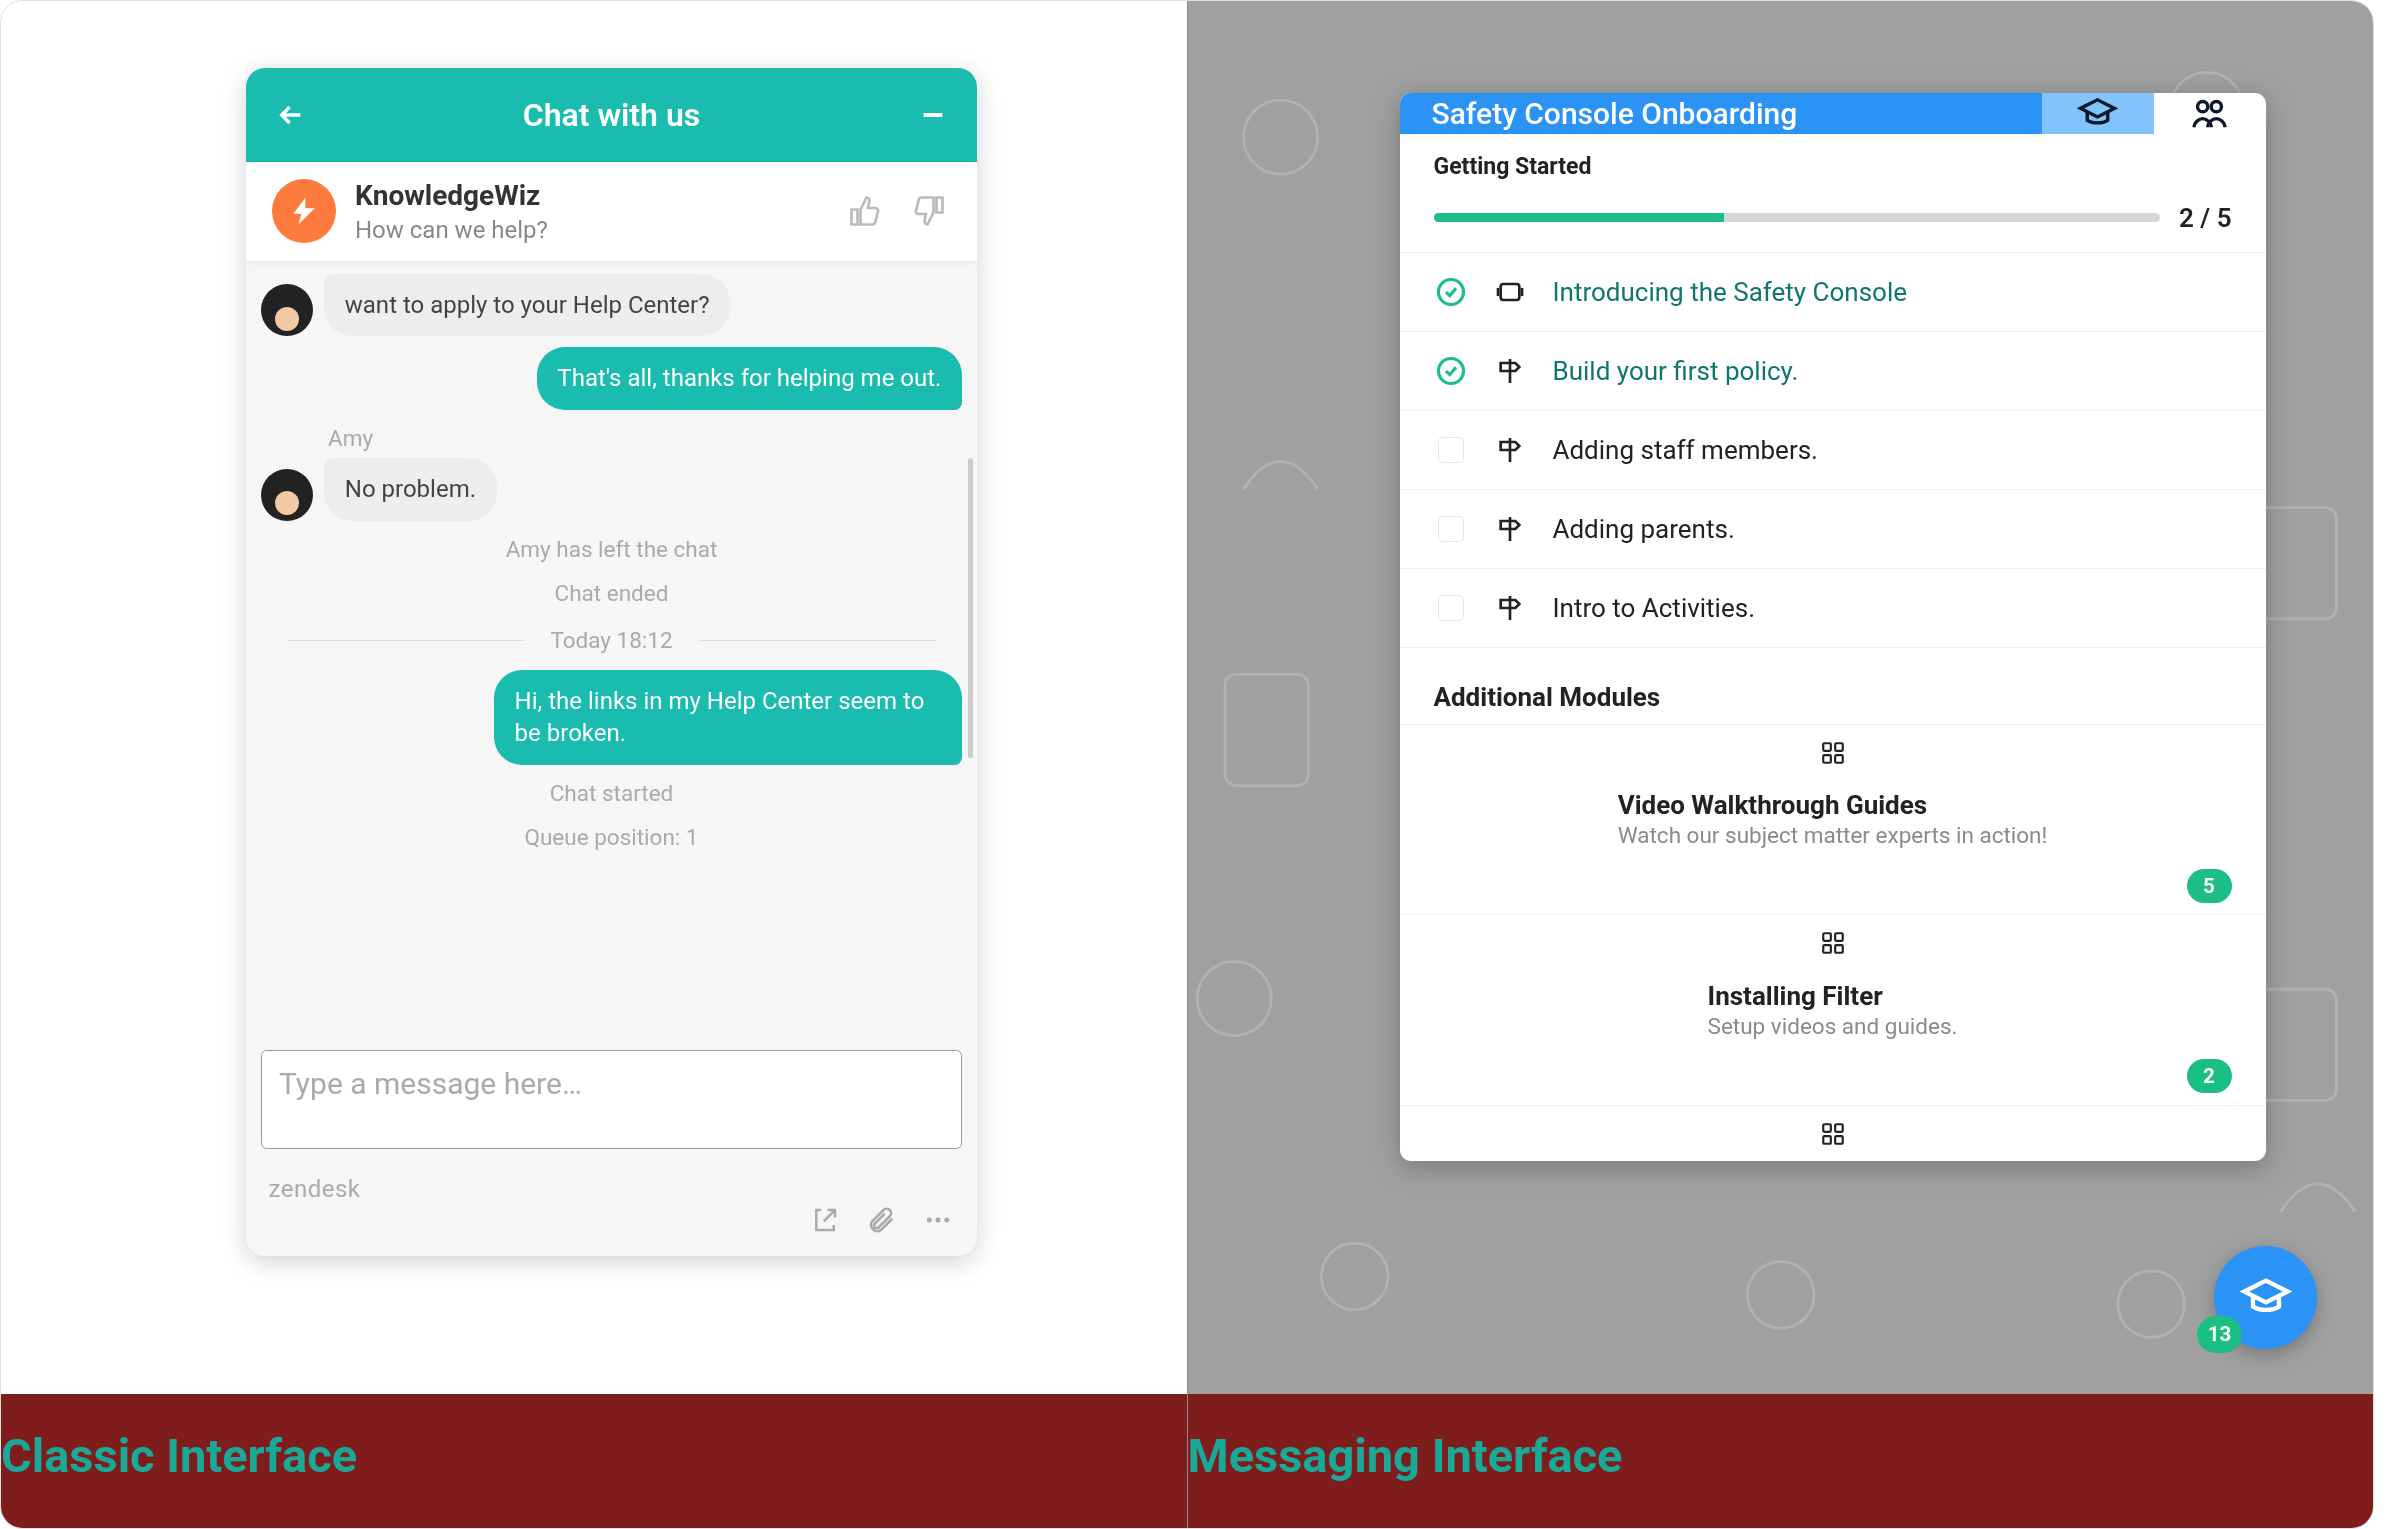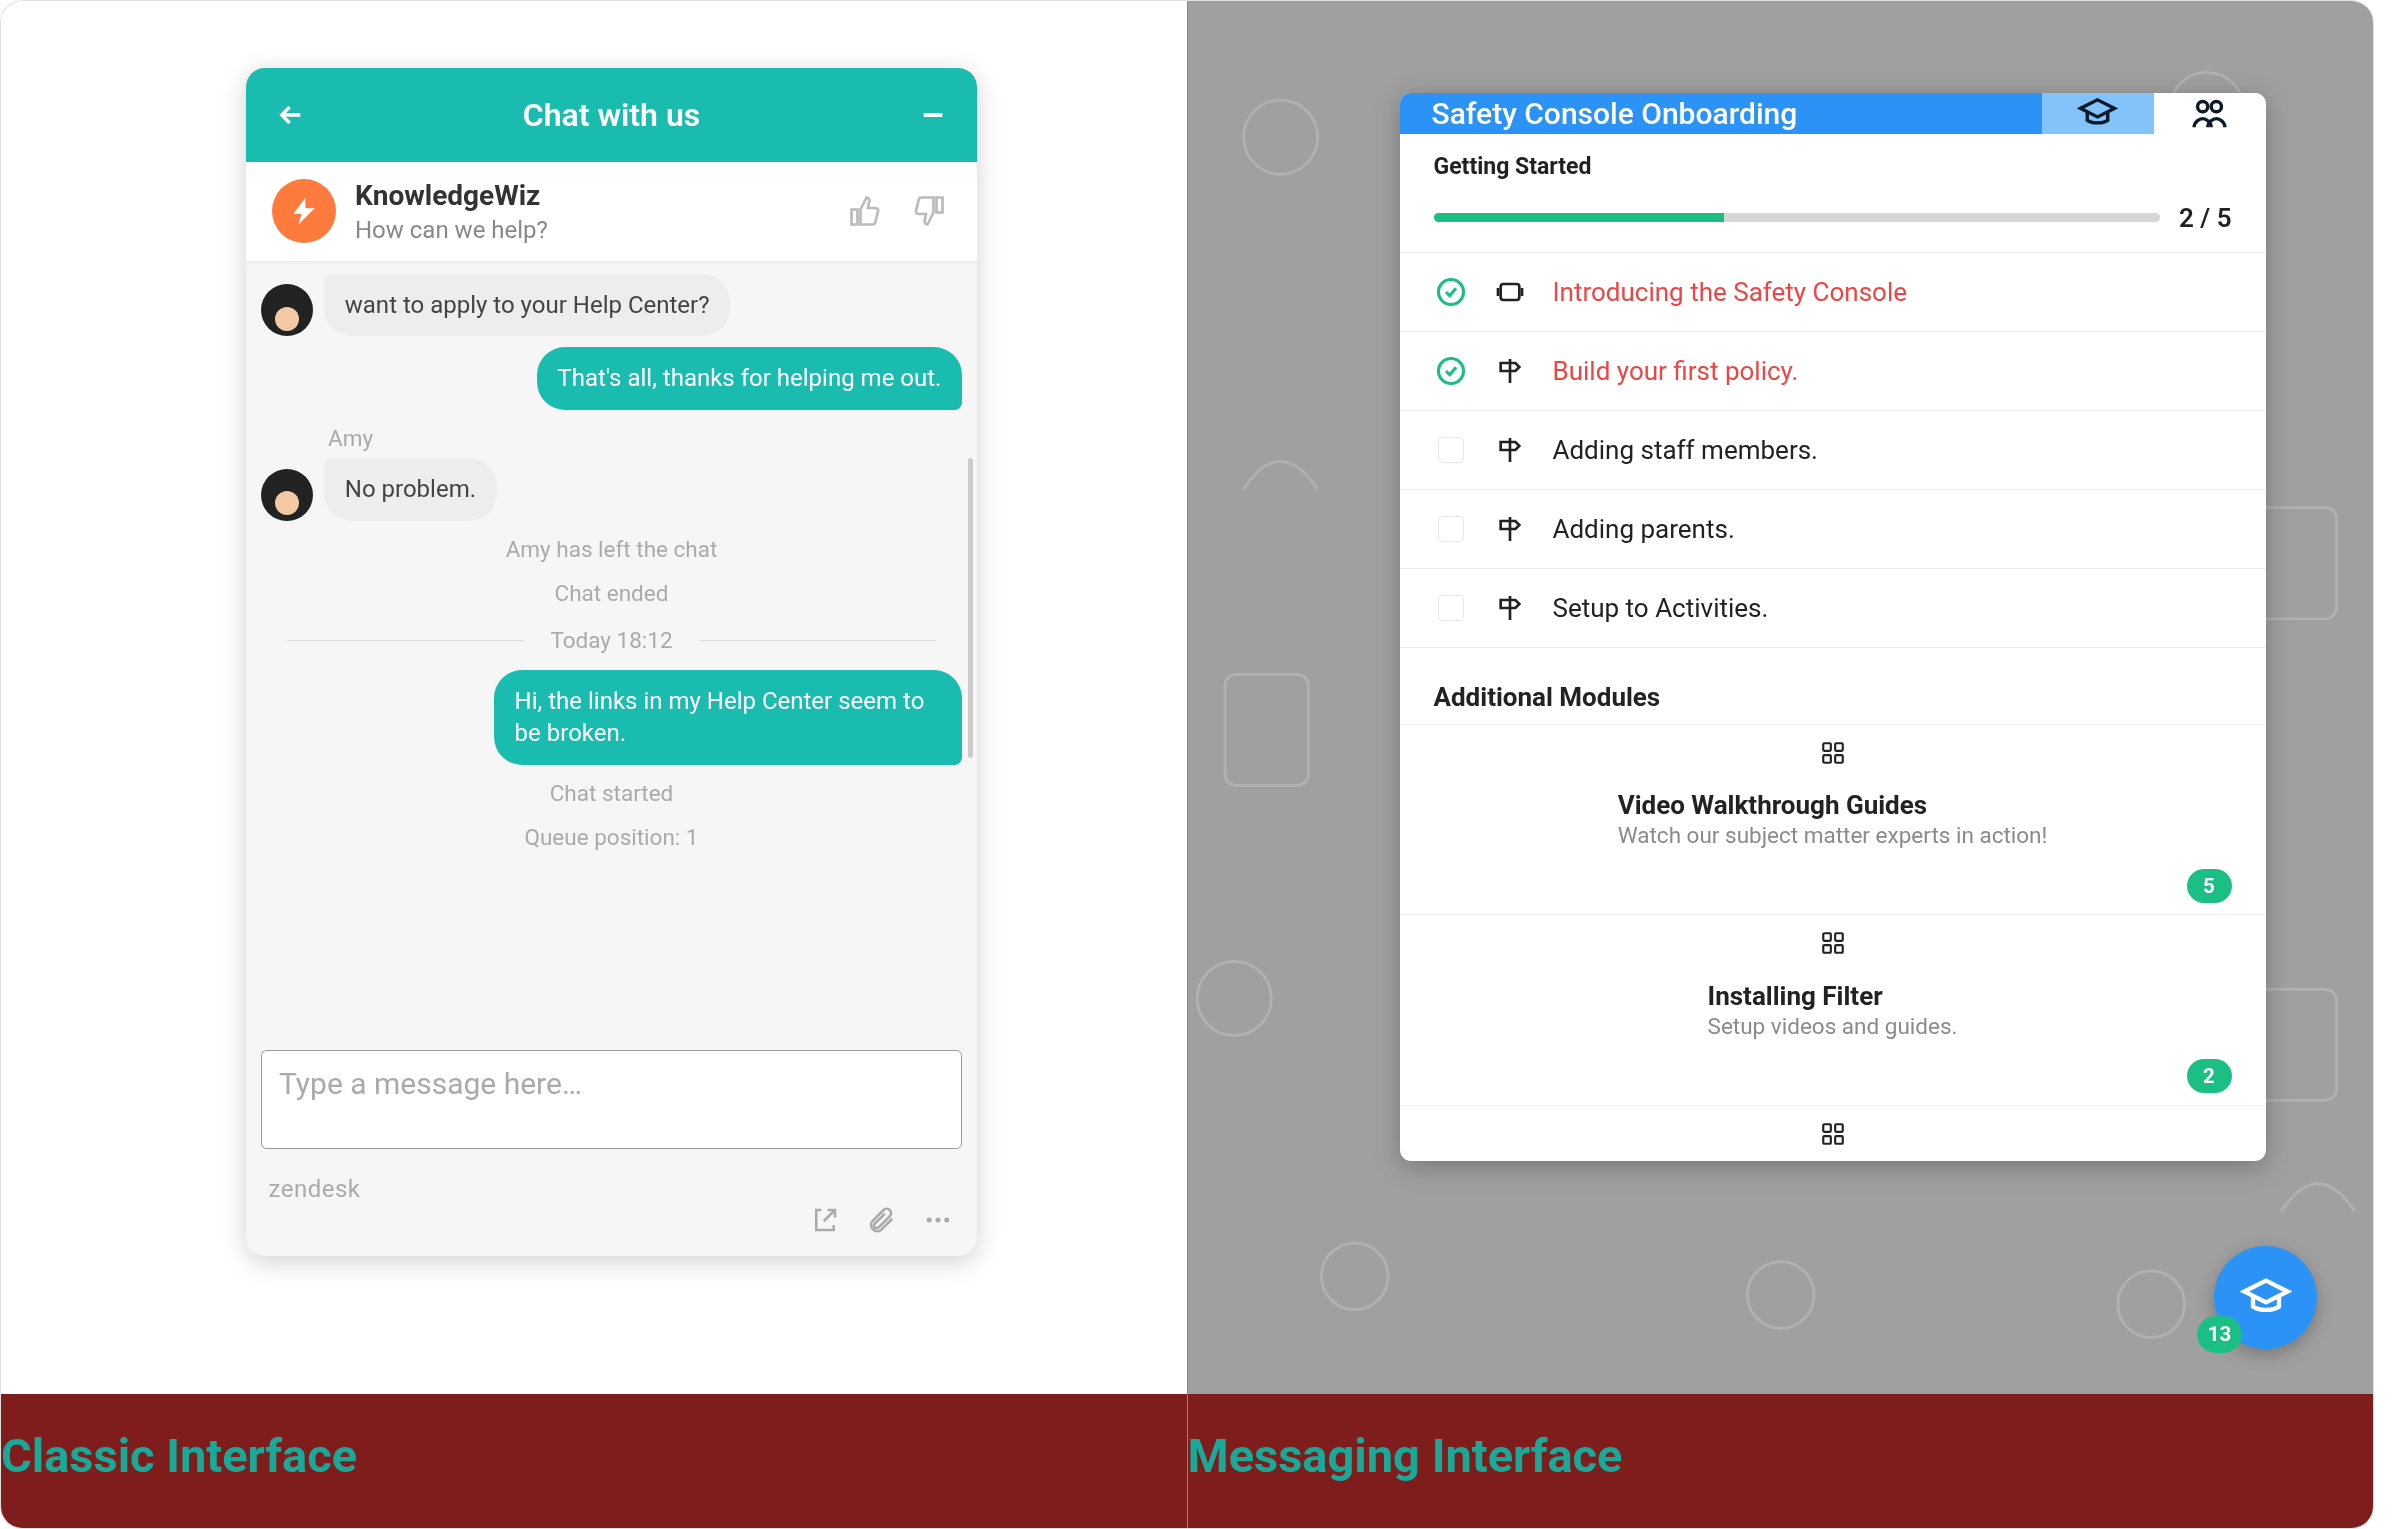--- a/index.html
+++ b/index.html
@@ -67,21 +67,21 @@
 .progress-wrap { display: flex; align-items: center; gap: 19px; padding: 15px 34px 19px; }
 .progress-bar { flex: 1; height: 9.4px; background: #d6d6d6; border-radius: 4.7px; overflow: hidden; }
 .progress-fill { height: 100%; background: #1bbf84; }
 .progress-label { font-size: 26px; font-weight: 600; color: #222; }
 
 .steps { border-top: 0.9px solid #eee; }
 .step { display: flex; align-items: center; padding: 20.6px 34px; border-bottom: 0.9px solid #eee; gap: 24px; }
 .step-check { width: 34px; height: 34px; display: flex; align-items: center; justify-content: center; }
 .step-icon { width: 37px; height: 37px; display: flex; align-items: center; justify-content: center; }
 .step-label { font-size: 26px; color: #222; }
-.step.done .step-label { color: #ef4444; text-align: center; }
+.step.done .step-label { color: #0f766e; text-align: center; }
 .pending-circle { width: 26px; height: 26px; border: 1.9px solid #d0d0d0; border-radius: 4.7px; opacity: 0.5; }
 
 .additional-title { font-size: 26px; font-weight: 700; color: #222; padding: 34px 34px 11.2px; }
 .module { display: flex; align-items: center; padding: 11.2px 34px; gap: 20.6px; border-top: 0.9px solid #f2f2f2; flex-direction: column; }
 .module-icon { width: 34px; height: 34px; display: flex; align-items: center; justify-content: center; }
 .module-text .m-title { font-size: 26px; font-weight: 700; color: #222; }
 .module-text .m-sub { font-size: 22.5px; color: #8a8a8a; margin-top: 1.9px; }
 .count-pill { margin-left: auto; min-width: 45px; height: 34px; padding: 0 11.2px; border-radius: 17px; background: #1bbf84; color: #fff; font-size: 20.6px; font-weight: 700; display: flex; align-items: center; justify-content: center; }
 
 
@@ -304,21 +304,21 @@
             <div class="step">
               <div class="step-check">
                 <div class="pending-circle"></div>
               </div>
               <div class="step-icon">
                 <svg width="32" height="32" viewBox="0 0 24 24" fill="none" stroke="#222" stroke-width="2">
                   <path d="M12 3v18"></path>
                   <path d="M5 6h11l3 3-3 3H5z"></path>
                 </svg>
               </div>
-              <div class="step-label">Setup to Activities.</div>
+              <div class="step-label">Intro to Activities.</div>
             </div>
           </div>
 
         <div class="additional-title">Additional Modules</div>
         <div id="modules">
             <div class="module">
               <div class="module-icon">
                 <svg width="26" height="26" viewBox="0 0 24 24" fill="none" stroke="#222" stroke-width="2">
                   <rect x="3" y="3" width="7" height="7" rx="1"></rect>
                   <rect x="14" y="3" width="7" height="7" rx="1"></rect>

